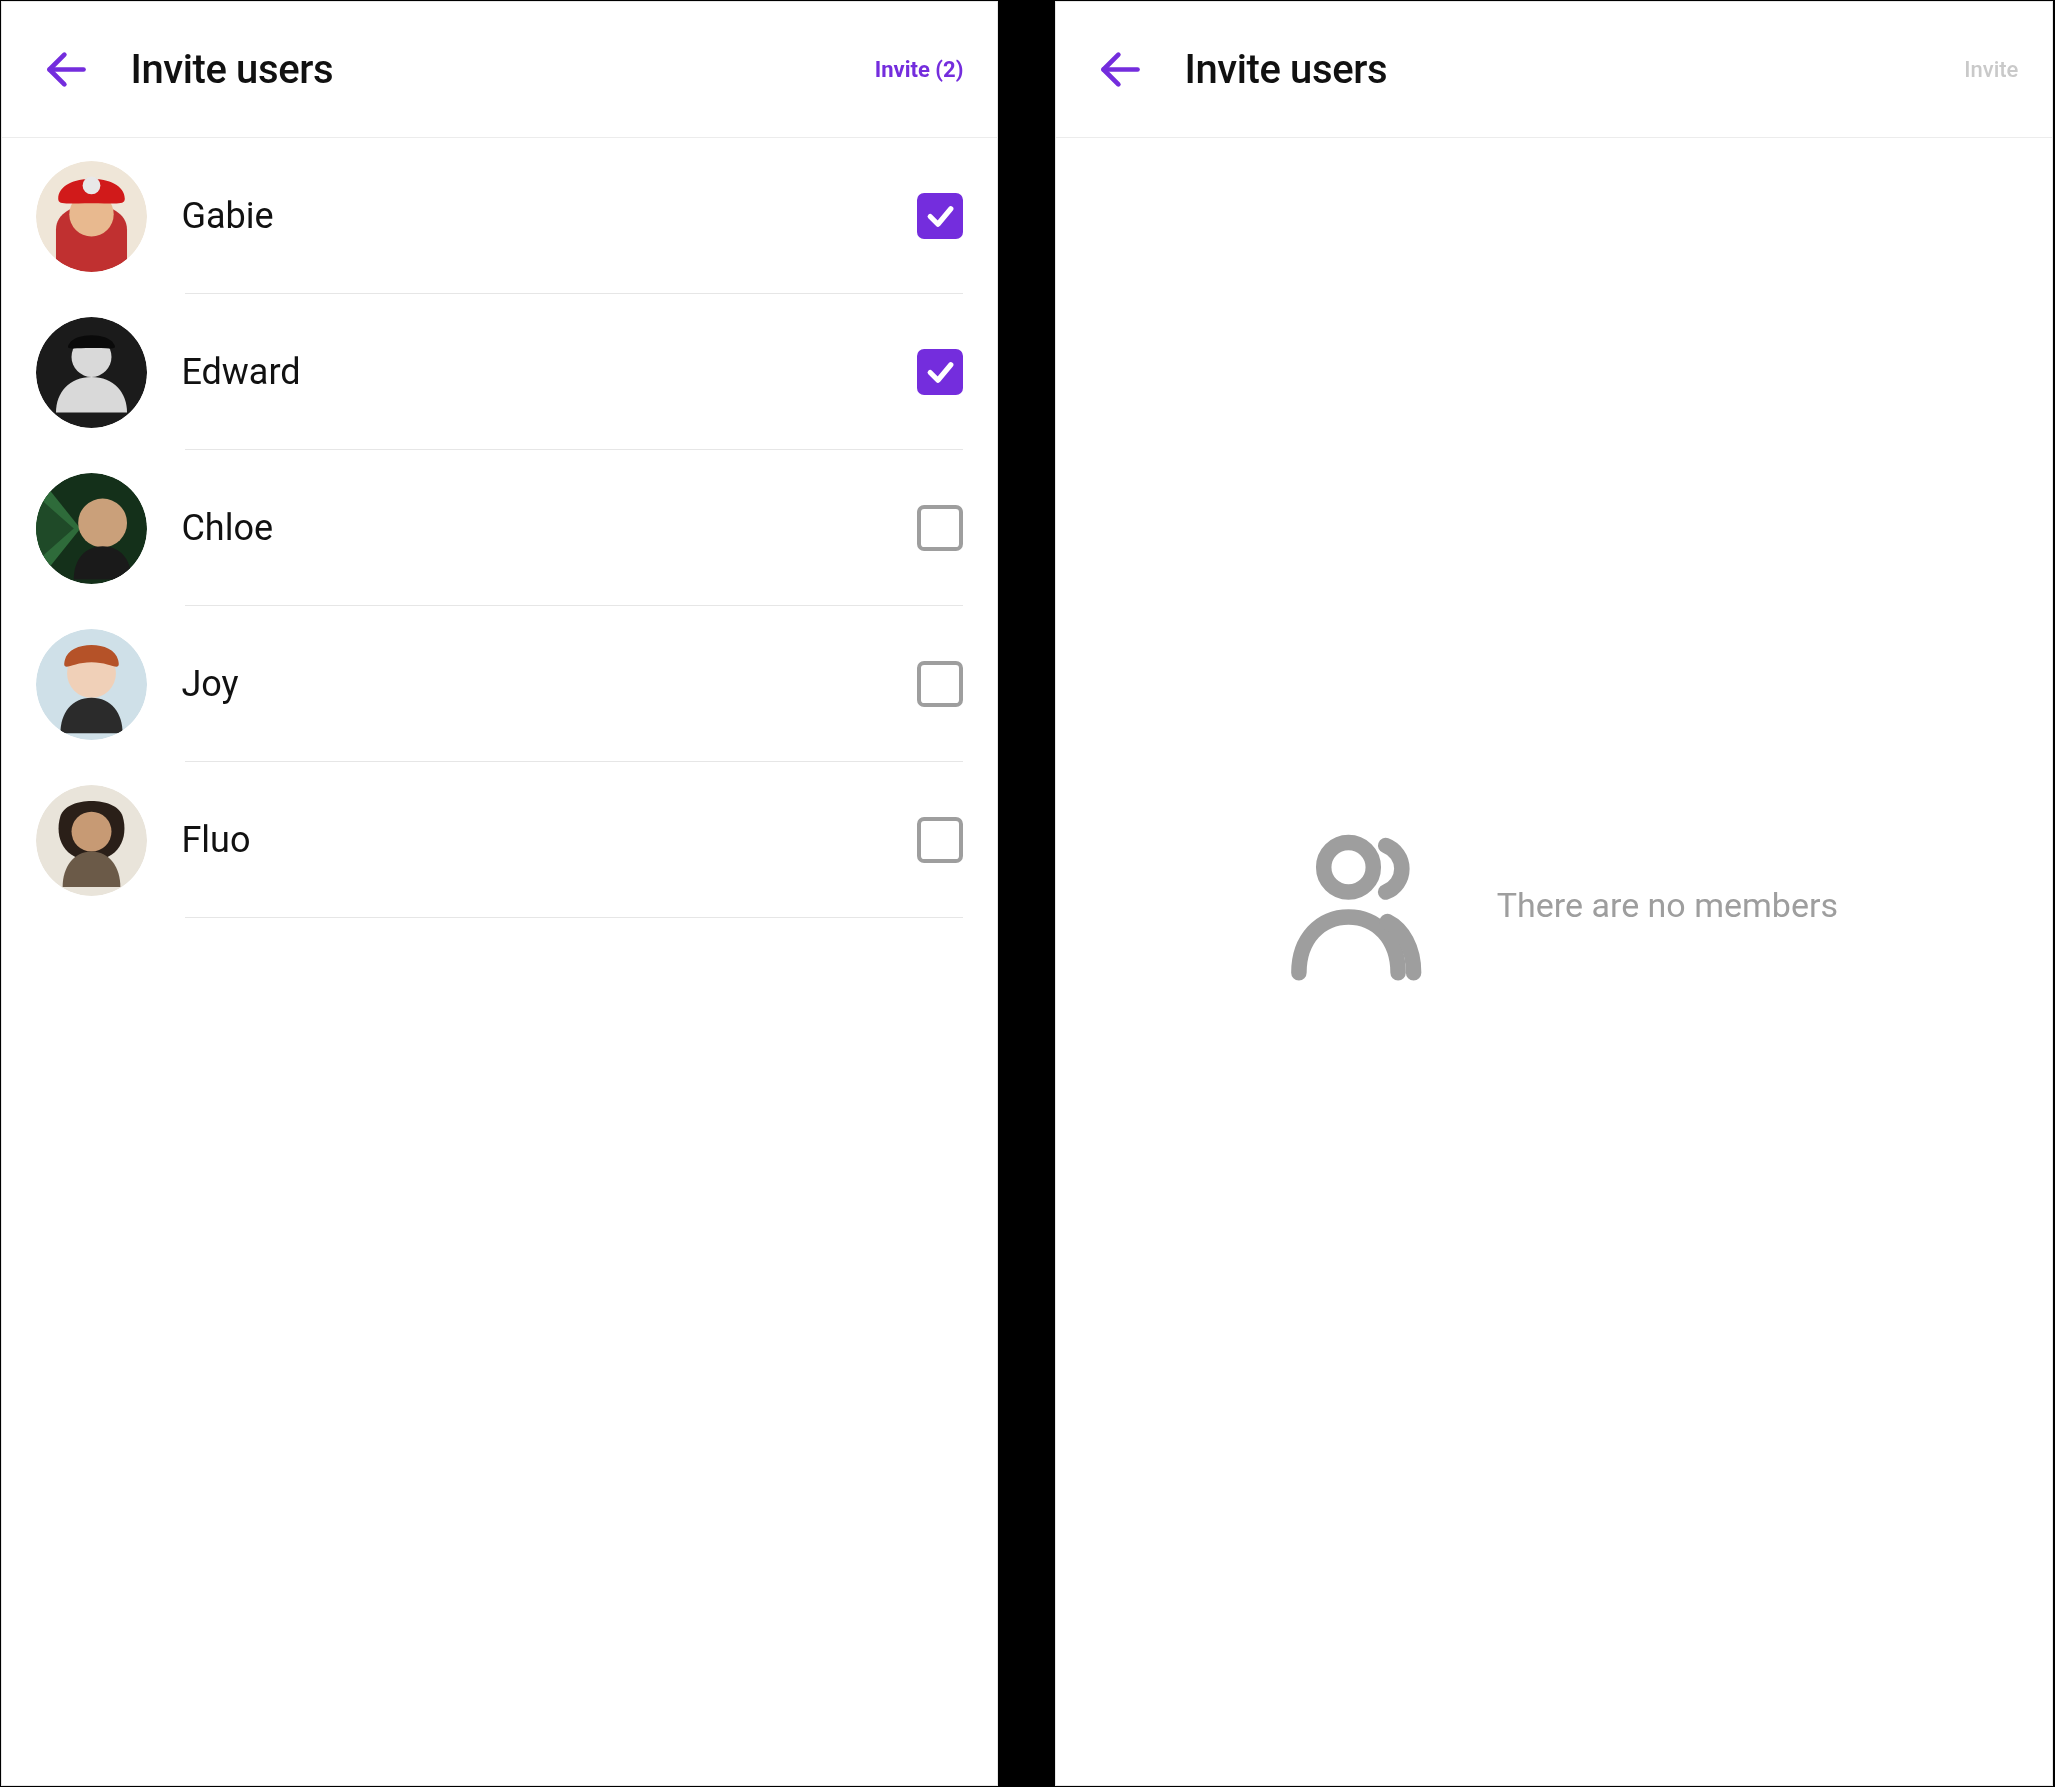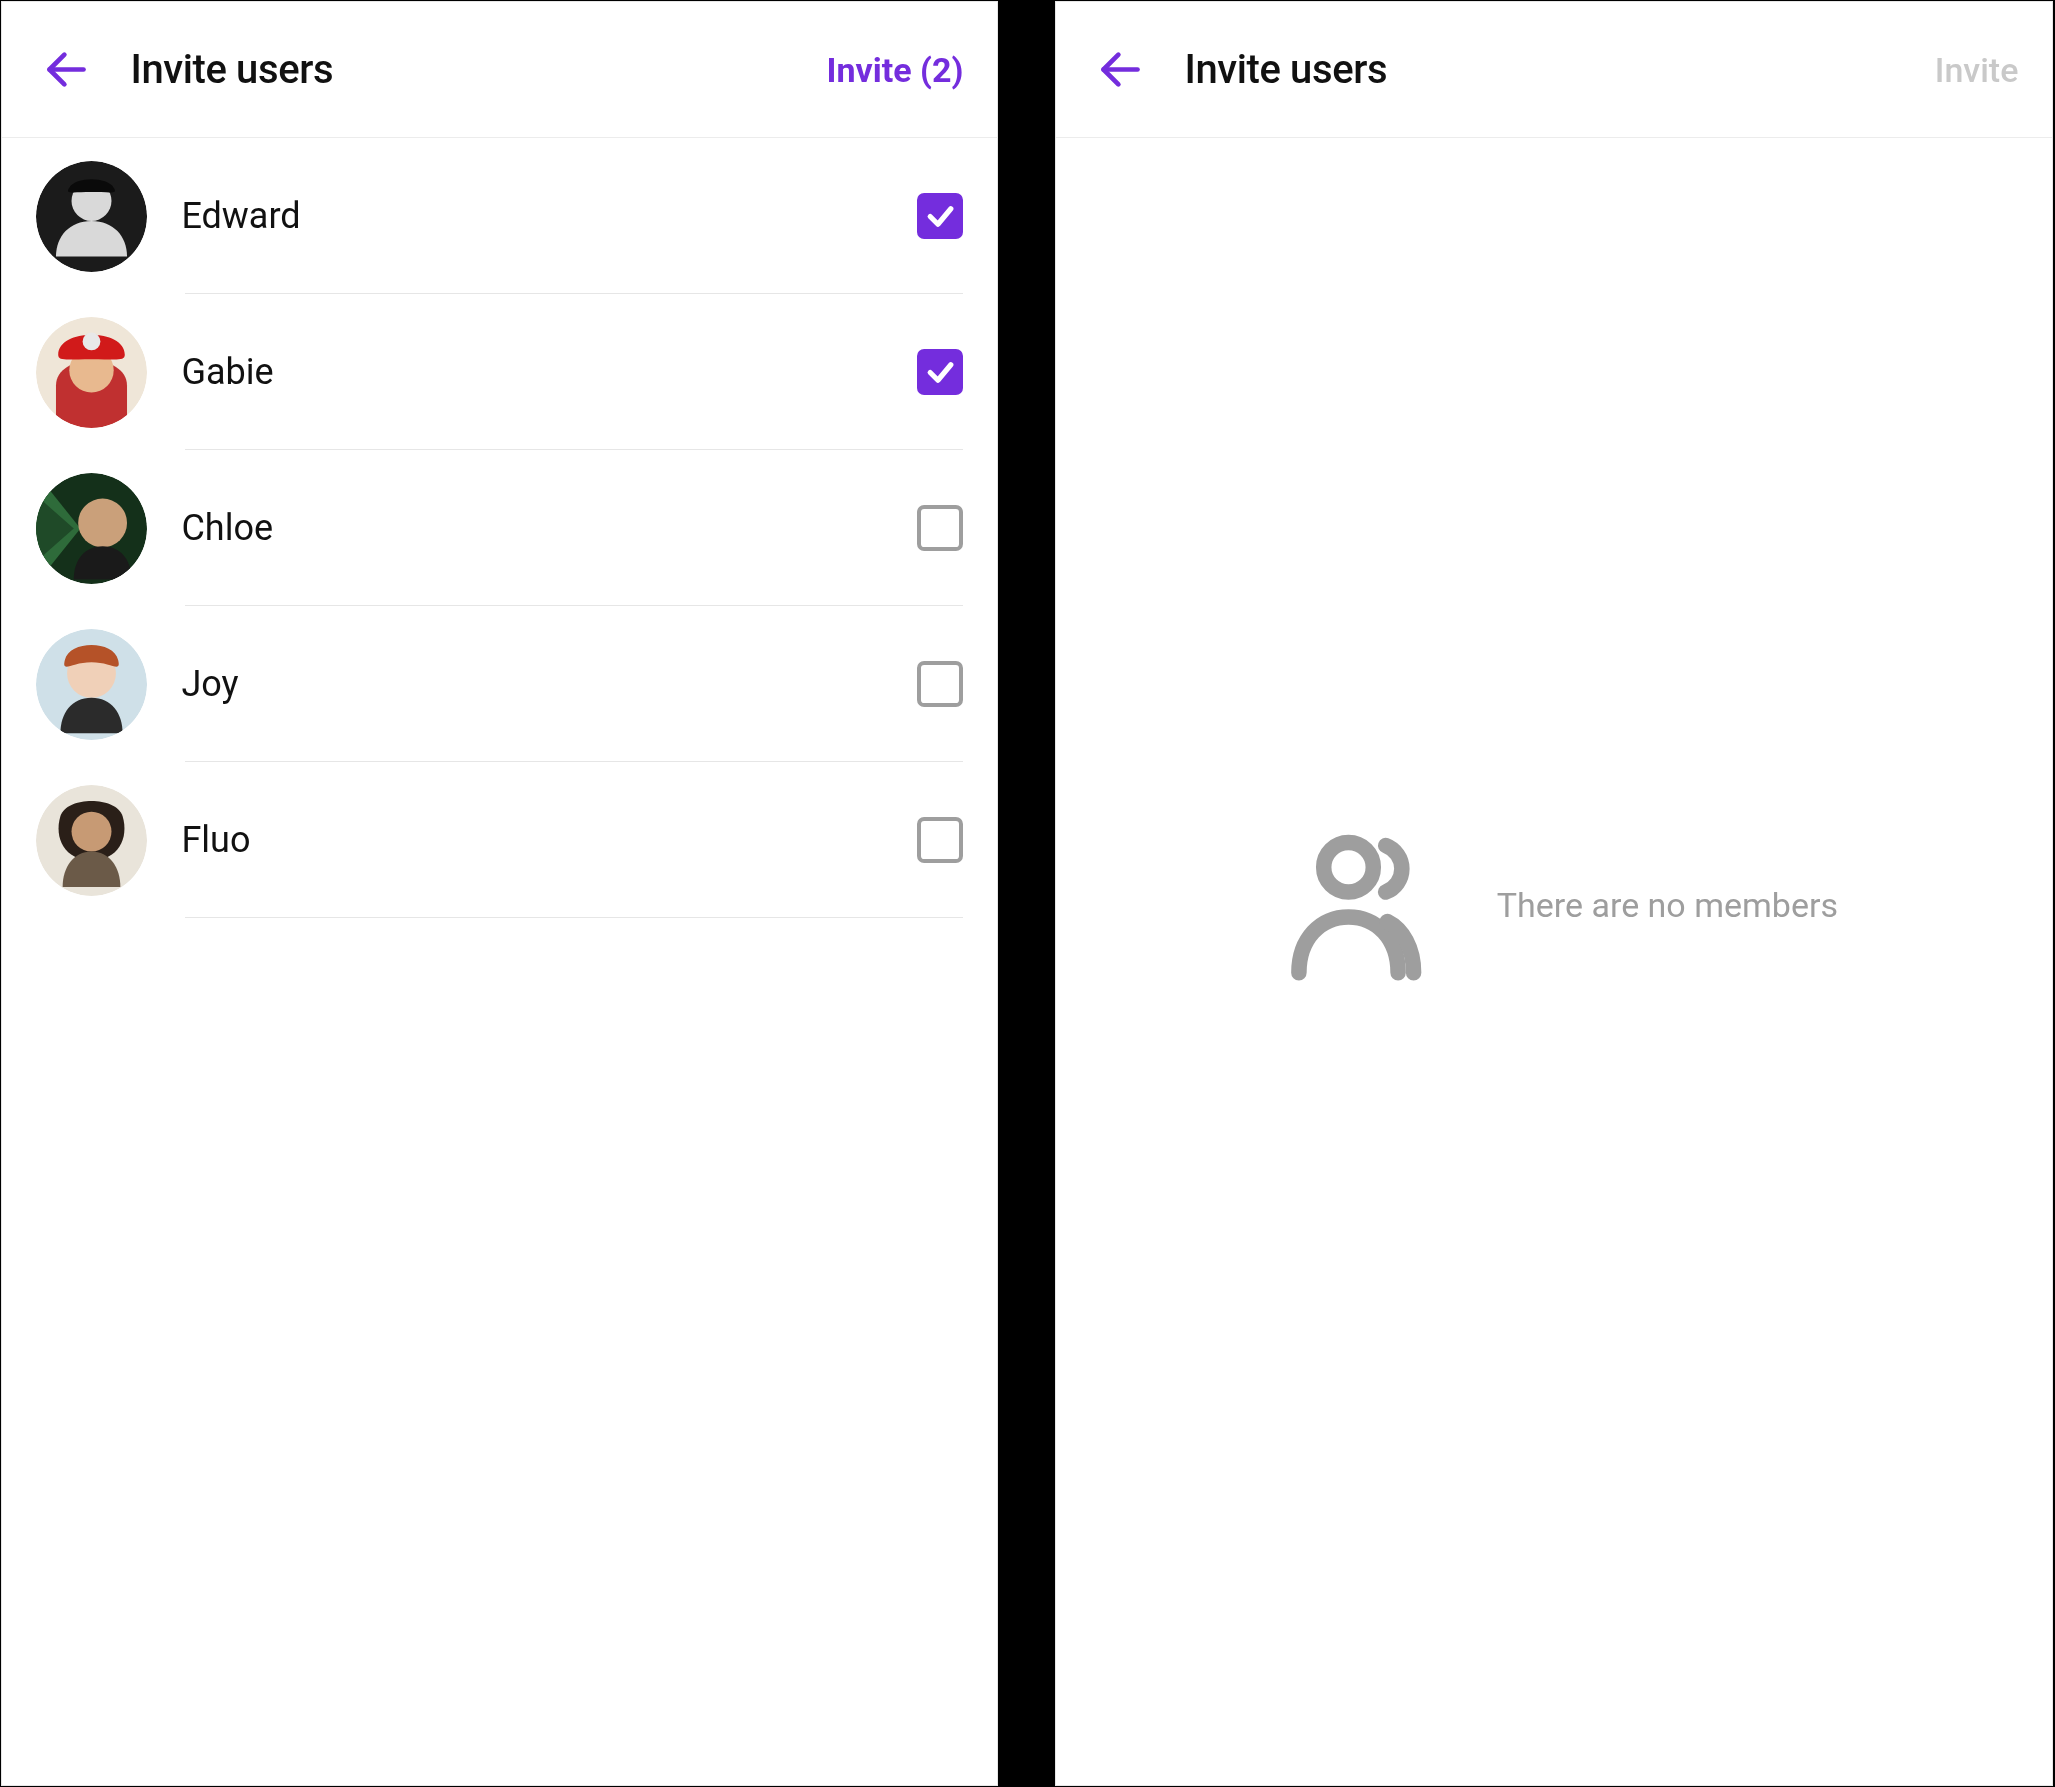--- a/index.html
+++ b/index.html
@@ -37,21 +37,21 @@
     color:#742DDD;
     flex-shrink:0;
   }
   .header-title {
     font-size: 40px;
     font-weight: 500;
     color:#111;
     flex:1;
     letter-spacing: -0.4px;
   }
-  .invite-btn { font-size:34px; font-weight:700; color:#742DDD; white-space:nowrap; }
+  .invite-btn { font-size:22px; font-weight:700; color:#742DDD; white-space:nowrap; }
   .invite-btn.disabled { color:#c9c9c9; font-weight:500; }
 
   
   .user-list { flex:1; overflow:auto; }
   .user-row {
     display:flex;
     align-items:center;
     height: 156px;
     padding: 0 34px 0 34px;
     position:relative;
@@ -109,58 +109,58 @@
     <div class="header-title">Invite users</div>
     <div class="invite-btn">Invite (2)</div>
   </div>
 
   <div class="user-list">
 
     <div class="user-row">
       <div class="avatar">
         <svg viewBox="0 0 100 100">
             <defs>
-              <clipPath id="c0">
-                <circle cx="50" cy="50" r="50"></circle>
-              </clipPath>
-            </defs>
-            <g clip-path="url(#c0)">
-              <rect width="100" height="100" fill="#1b1b1b"></rect>
-              <circle cx="50" cy="36" r="18" fill="#d9d9d9"></circle>
-              <path d="M50 54c-20 0-32 14-32 32h64c0-18-12-32-32-32z" fill="#d9d9d9"></path>
-              <path d="M30 24c6-10 34-10 40 0 4 6-2 4-20 4s-24 2-20-4z" fill="#0a0a0a"></path>
-            </g>
-          </svg>
-      </div>
-      <div class="user-name">Edward</div>
-      <div class="cb checked">
-        <svg viewBox="0 0 24 24" fill="none" stroke="#fff" stroke-width="4" stroke-linecap="round" stroke-linejoin="round">
-            <polyline points="4 12 10 18 20 6"></polyline>
-          </svg>
-      </div>
-    </div>
-
-    <div class="user-row">
-      <div class="avatar">
-        <svg viewBox="0 0 100 100">
-            <defs>
               <clipPath id="c1">
                 <circle cx="50" cy="50" r="50"></circle>
               </clipPath>
             </defs>
             <g clip-path="url(#c1)">
               <rect width="100" height="100" fill="#efe6d8"></rect>
               <path d="M18 62c0-30 64-30 64 0v38H18z" fill="#c03030"></path>
               <circle cx="50" cy="48" r="20" fill="#e8b98f"></circle>
               <path d="M20 34c0-24 60-24 60 0 0 6-8 4-30 4s-30 2-30-4z" fill="#d11a1a"></path>
               <circle cx="50" cy="22" r="8" fill="#e8e8e8"></circle>
             </g>
           </svg>
       </div>
       <div class="user-name">Gabie</div>
+      <div class="cb checked">
+        <svg viewBox="0 0 24 24" fill="none" stroke="#fff" stroke-width="4" stroke-linecap="round" stroke-linejoin="round">
+            <polyline points="4 12 10 18 20 6"></polyline>
+          </svg>
+      </div>
+    </div>
+
+    <div class="user-row">
+      <div class="avatar">
+        <svg viewBox="0 0 100 100">
+            <defs>
+              <clipPath id="c0">
+                <circle cx="50" cy="50" r="50"></circle>
+              </clipPath>
+            </defs>
+            <g clip-path="url(#c0)">
+              <rect width="100" height="100" fill="#1b1b1b"></rect>
+              <circle cx="50" cy="36" r="18" fill="#d9d9d9"></circle>
+              <path d="M50 54c-20 0-32 14-32 32h64c0-18-12-32-32-32z" fill="#d9d9d9"></path>
+              <path d="M30 24c6-10 34-10 40 0 4 6-2 4-20 4s-24 2-20-4z" fill="#0a0a0a"></path>
+            </g>
+          </svg>
+      </div>
+      <div class="user-name">Edward</div>
       <div class="cb checked">
         <svg viewBox="0 0 24 24" fill="none" stroke="#fff" stroke-width="4" stroke-linecap="round" stroke-linejoin="round">
             <polyline points="4 12 10 18 20 6"></polyline>
           </svg>
       </div>
     </div>
 
     <div class="user-row">
       <div class="avatar">
         <svg viewBox="0 0 100 100">

